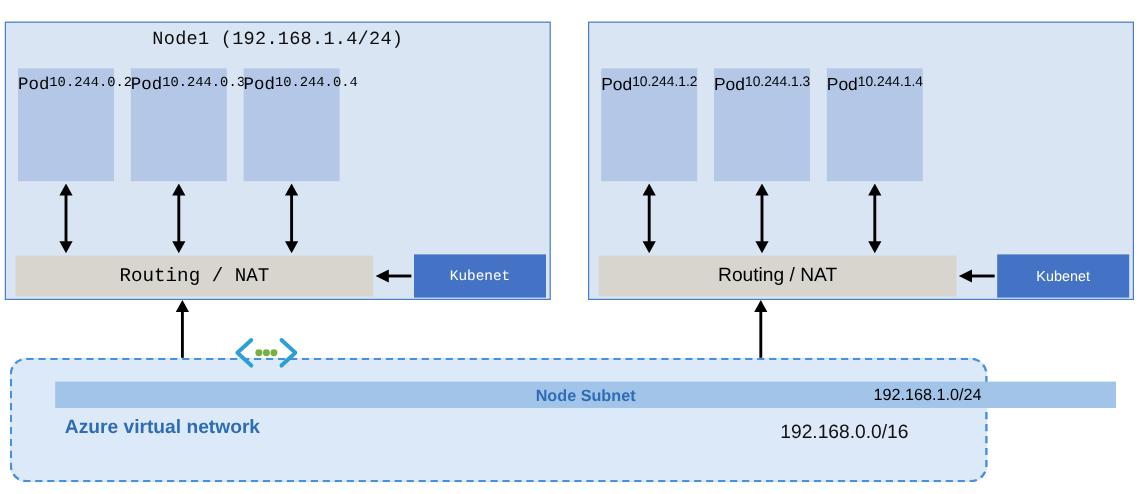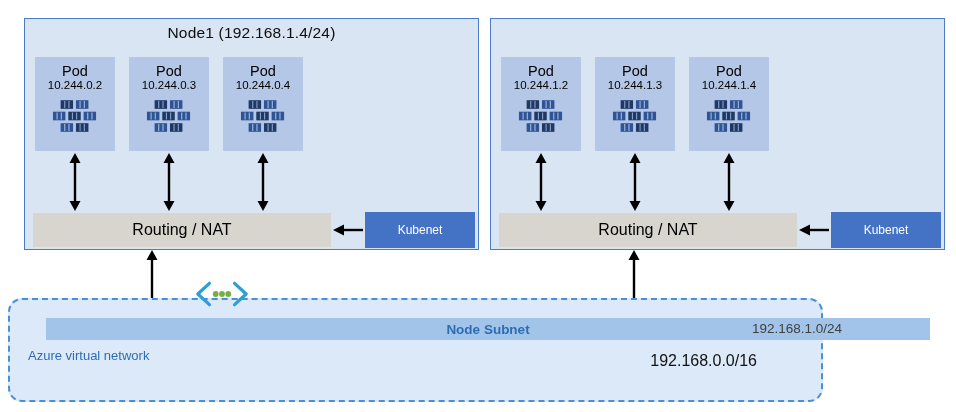--- a/index.html
+++ b/index.html
@@ -18,21 +18,21 @@
 
   
   .node {
     position:absolute;
     top:18px;
     width:455px;
     height:232px;
     background:var(--node-fill,#d9e5f3);
     border:1.6px solid var(--node-border,#4a7cc7);
   }
-  .node-1 { left:24px; }
+  .node-1 { left:4px;font-family:Liberation Mono, monospace; }
   .node-2 { left:490px; }
   .node-title {
     text-align:center;
     padding-top:5px;
     font-size:15.5px;
     color:#0d0d0d;
     letter-spacing:0.2px;
   }
 
   .pods-row {
@@ -40,22 +40,21 @@
     left:10px;
     top:38px;
     display:flex;
     gap:14px;
   }
   .pod {
     width:80px;
     height:94px;
     background:var(--pod-fill,#b4c7e7);
     display:flex;
-    flex-direction:column;
-    align-items:center;
+    flex-direction:row;
     padding-top:6px;
   }
   .pod-name { font-size:14.5px; color:#000; }
   .pod-ip   { font-size:11.5px; color:#000; margin-top:0; }
   .pod-icon { width:46px; height:35px; margin-top:8px; }
 
   .pod-arrows {
     position:absolute;
     left:10px;
     top:134px;
@@ -130,31 +129,31 @@
     align-items:center;
     justify-content:center;
   }
   .subnet-label {
     font-size:13.5px;
     font-weight:bold;
     color:var(--label-blue,#2e6db4);
   }
   .subnet-cidr {
     position:absolute;
-    right:88px;
+    right:112px;
     top:3px;
     font-size:13.5px;
-    color:#404040;
+    color:#000000;
   }
   .vnet-name {
     position:absolute;
-    left:18px;
+    left:44px;
     top:48px;
-    font-size:13px;
-    font-weight:normal;
+    font-size:16px;
+    font-weight:bold;
     color:var(--label-blue,#2e6db4);
   }
   .vnet-cidr {
     position:absolute;
     right:64px;
     top:52px;
     font-size:16px;
     color:#111;
   }
   .vnet-icon {

